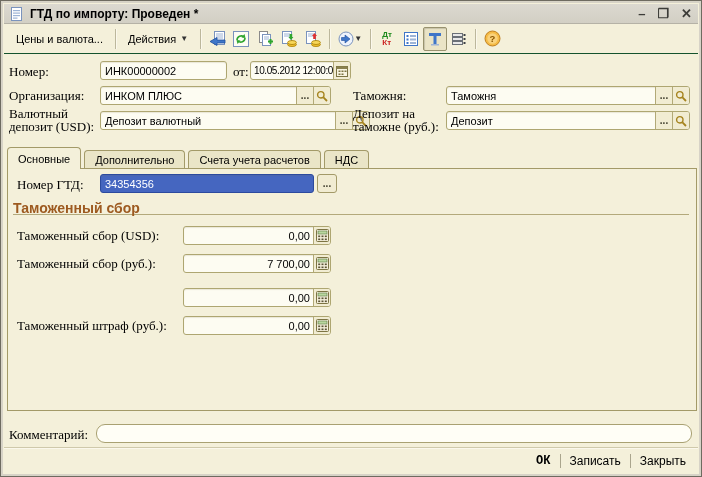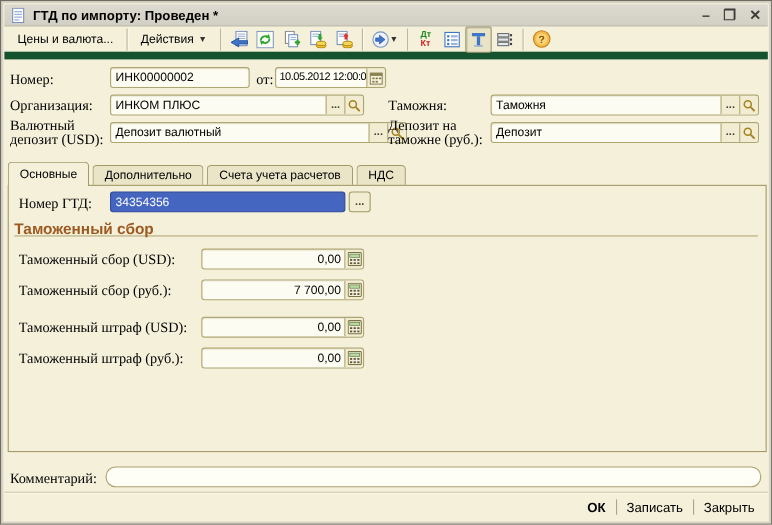--- a/index.html
+++ b/index.html
@@ -22,21 +22,21 @@
     display:flex; align-items:center; padding:0 6px; gap:6px;
   }
   .titlebar .title { font-weight:bold; font-size:12px; white-space:nowrap; }
   .win-controls { margin-left:auto; display:flex; align-items:center; gap:12px; }
   .win-btn { font-size:13px; font-weight:bold; color:#3c3c38; line-height:12px; cursor:default; }
 
   
   .toolbar {
     position:absolute; left:3px; top:23px; right:3px; height:30px;
     display:flex; align-items:center; padding:0 4px;
-    border-bottom:7px solid #14532d;
+    border-bottom:1px solid #14532d;
   }
   .tb-textbtn {
     padding:4px 7px; font-size:11px; white-space:nowrap;
     border:1px solid transparent; border-radius:2px; display:flex; align-items:center; gap:4px;
   }
   .tb-sep { width:1px; height:20px; background:#bcb79c; margin:0 4px; box-shadow:1px 0 0 #fbf8ec; }
   .tb-iconbtn {
     width:24px; height:24px; display:flex; align-items:center; justify-content:center;
     border:1px solid transparent; border-radius:2px;
   }
@@ -92,21 +92,21 @@
   .group-header span { font-weight:bold; font-size:14px; color:#9d5a20; }
 
   
   .comment-input {
     position:absolute; left:95px; top:423px; width:596px; height:19px;
     background:#fffef6; border:1px solid #a9a172; border-radius:9px;
   }
   .footer-line { position:absolute; left:3px; right:3px; top:446px; height:1px; background:#cfc9ab; box-shadow:0 1px 0 #fbf8ec; }
   .footer { position:absolute; right:6px; top:450px; display:flex; align-items:center; }
   .footer-btn { padding:3px 9px; font-size:12px; white-space:nowrap; }
-  .footer-btn.ok { font-weight:bold; }
+  .footer-btn.ok { font-weight:bold;font-family:Liberation Mono, monospace; }
   .f-sep { width:1px; height:14px; background:#aaa58d; }
 
   .z2 { z-index:2; }
 </style>
 </head>
 <body>
 
 <div class="window">
 
   <div class="titlebar">
@@ -346,21 +346,20 @@
         <rect x="2.2" y="6.5" width="2" height="1.6" fill="#5a5336"></rect>
           <rect x="5.5" y="6.5" width="2" height="1.6" fill="#5a5336"></rect>
           <rect x="8.8" y="6.5" width="2" height="1.6" fill="#5a5336"></rect>
         <rect x="2.2" y="9.5" width="2" height="1.6" fill="#5a5336"></rect>
           <rect x="5.5" y="9.5" width="2" height="1.6" fill="#5a5336"></rect>
           <rect x="8.8" y="9.5" width="2" height="1.6" fill="#5a5336"></rect>
       </svg>
     </div>
   </div>
 
-  <div class="lbl z2" style="left:16px; top:290px;">Таможенный штраф (USD):</div>
   <div class="field z2" style="left:182px; top:287px; width:148px;">
     <div class="txt num">0,00</div>
     <div class="mini-btn">
       <svg width="13" height="13" viewBox="0 0 13 13">
         <rect x="0.5" y="0.5" width="12" height="12" rx="1" fill="#f3eeda" stroke="#7c7443"></rect>
         <rect x="2" y="2" width="9" height="3" fill="#b9d7a0" stroke="#5c7a45" stroke-width="0.6"></rect>
         <rect x="2.2" y="6.5" width="2" height="1.6" fill="#5a5336"></rect>
           <rect x="5.5" y="6.5" width="2" height="1.6" fill="#5a5336"></rect>
           <rect x="8.8" y="6.5" width="2" height="1.6" fill="#5a5336"></rect>
         <rect x="2.2" y="9.5" width="2" height="1.6" fill="#5a5336"></rect>

